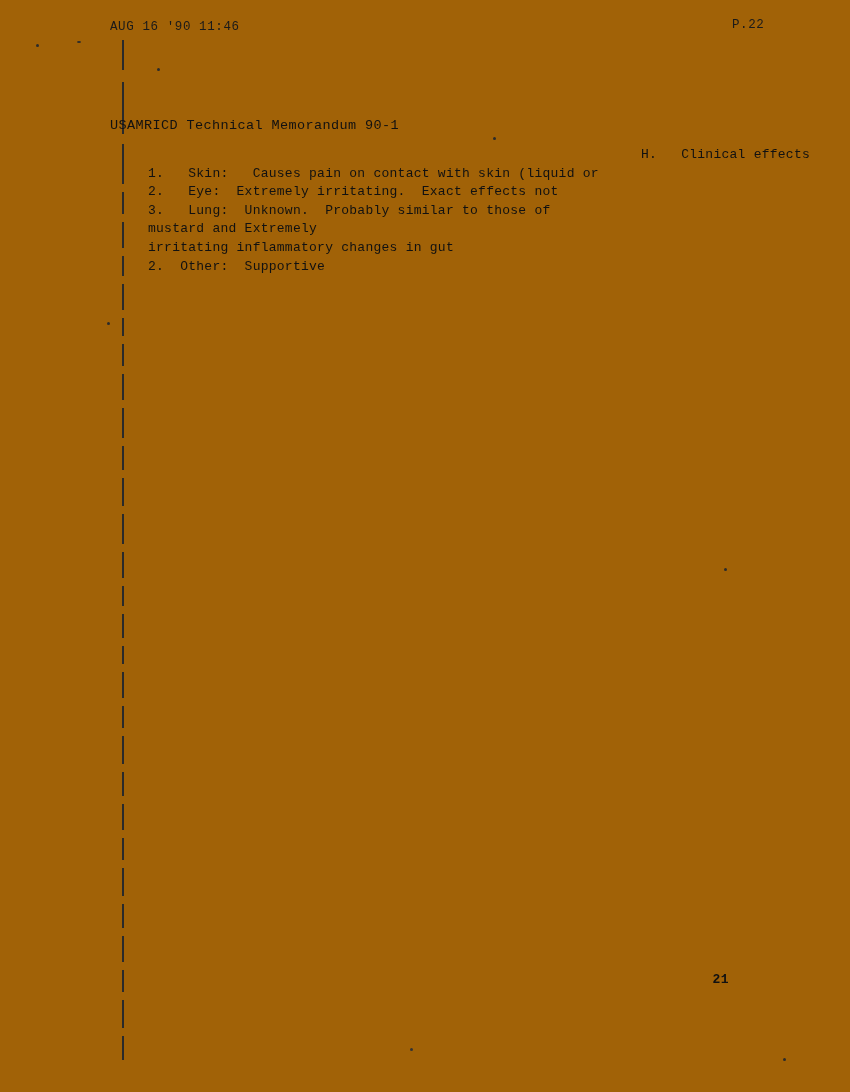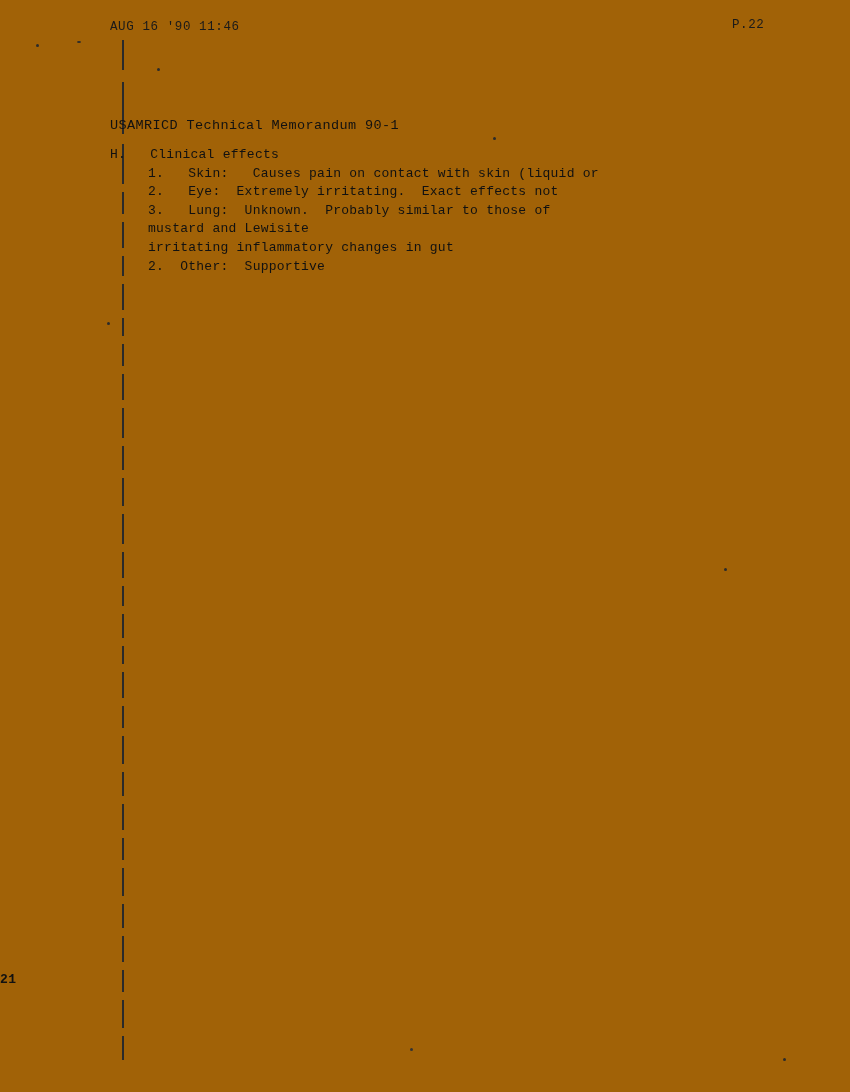--- a/index.html
+++ b/index.html
@@ -80,36 +80,37 @@
     top: 146px;
     left: 110px;
     width: 700px;
     font-size: 13px;
     line-height: 18.6px;
     letter-spacing: 0.25px;
   }
   .sec-head {
     display: block;
     white-space: pre;
+    text-align: right;
   }
   .item {
     display: block;
     white-space: pre;
   }
   .cont {
     display: block;
     white-space: pre;
   }
 
   .page-number {
     position: absolute;
     top: 972px;
     left: 0;
     width: 729px;
-    text-align: left;
+    text-align: right;
     font-size: 13px;
     font-weight: bold;
     letter-spacing: 0.5px;
   }
 
   .bottom-dot {
     position: absolute;
     top: 1048px;
     left: 410px;
     width: 3px;
@@ -167,21 +168,21 @@
     <i style="top:996px; height:24px;"></i>
   </div>
 
   <div class="doc-title">USAMRICD Technical Memorandum 90-1</div>
 
   <div class="body-block">
     <span class="sec-head">H.   Clinical effects</span>
     <span class="item" style="padding-left:38px;">1.   Skin:   Causes pain on contact with skin (liquid or</span>
     <span class="item" style="padding-left:38px;">2.   Eye:  Extremely irritating.  Exact effects not</span>
     <span class="item" style="padding-left:38px;">3.   Lung:  Unknown.  Probably similar to those of</span>
-    <span class="cont" style="padding-left:38px;">mustard and Lewisite</span>
+    <span class="cont" style="padding-left:38px;">mustard and Extremely</span>
     <span class="cont" style="padding-left:38px;">irritating inflammatory changes in gut</span>
     <span class="item" style="padding-left:38px;">2.  Other:  Supportive</span>
   </div>
 
   <div class="page-number">21</div>
   <div class="bottom-dot"></div>
 
 </div>
 
 </body></html>

